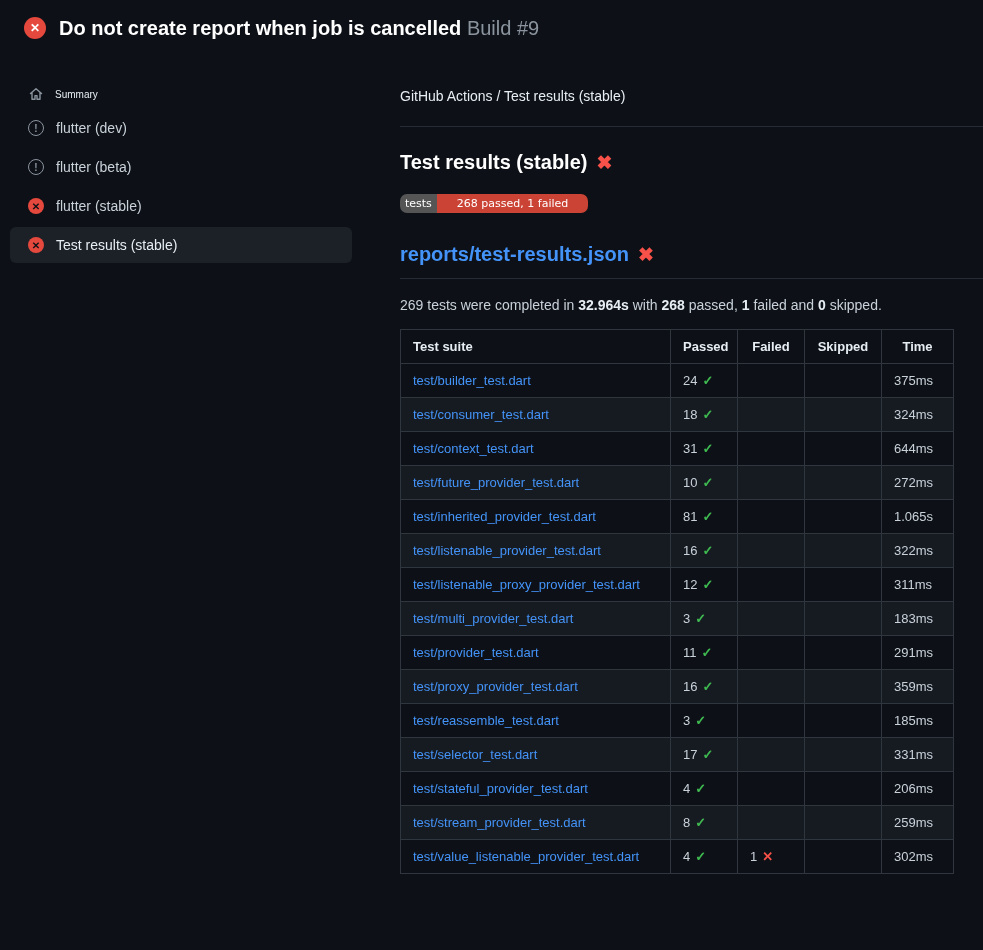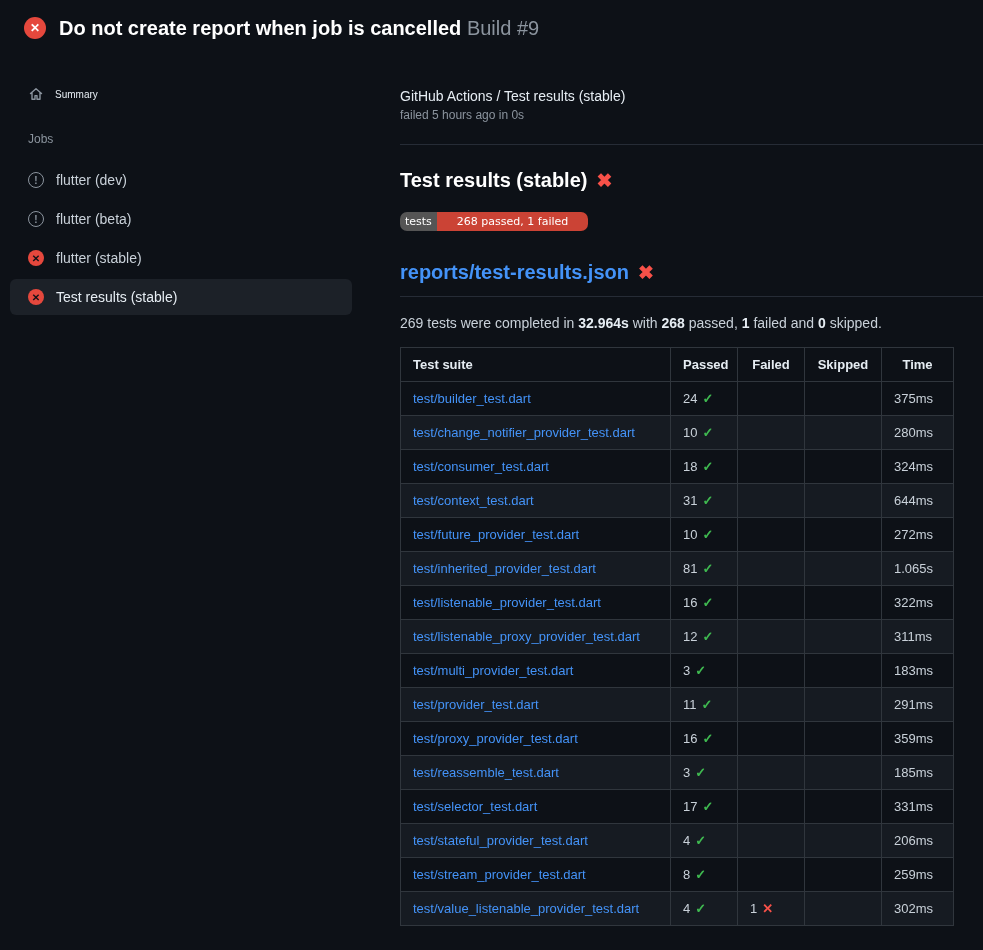--- a/index.html
+++ b/index.html
@@ -97,21 +97,20 @@
 
   <aside class="sidebar" data-interactable="false">
     <div class="summary-item" data-interactable="true">
       <span class="home-wrap" data-interactable="false">
         <svg viewBox="0 0 16 16" width="16" height="16" aria-hidden="true">
           <path d="M2.5 7.5 8 2.8l5.5 4.7M4 6.6V13.2h3V9.6h2v3.6h3V6.6" fill="none" stroke="#8b949e" stroke-width="1.4" stroke-linecap="round" stroke-linejoin="round"></path>
         </svg>
       </span>
       <span data-interactable="false">Summary</span>
     </div>
-    <div class="jobs-label" data-interactable="false">Jobs</div>
     <nav data-interactable="false">
         <div class="job-item" data-interactable="true">
           <span class="status-icon cancelled" data-interactable="false">!</span>
           <span data-interactable="false">flutter (dev)</span>
         </div>
         <div class="job-item" data-interactable="true">
           <span class="status-icon cancelled" data-interactable="false">!</span>
           <span data-interactable="false">flutter (beta)</span>
         </div>
         <div class="job-item" data-interactable="true">
@@ -120,21 +119,20 @@
         </div>
         <div class="job-item selected" data-interactable="true">
           <span class="status-icon failed" data-interactable="false">✕</span>
           <span data-interactable="false">Test results (stable)</span>
         </div>
       </nav>
   </aside>
 
   <main class="main" data-interactable="false">
     <div class="breadcrumb" data-interactable="false">GitHub Actions / Test results (stable)</div>
-    <div class="meta" data-interactable="false">failed 5 hours ago in 0s</div>
     <hr class="divider" data-interactable="false">
 
     <h2 class="section-title" data-interactable="false">
         <span data-interactable="false">Test results (stable)</span>
         <span class="x-mark" data-interactable="false">✖</span>
       </h2>
 
     <div class="badge" data-interactable="false">
       <span class="badge-label" data-interactable="false">tests</span>
       <span class="badge-value" data-interactable="false">268 passed, 1 failed</span>
@@ -166,27 +164,20 @@
       </thead>
       <tbody data-interactable="false">
           <tr data-interactable="false">
             <td class="col-suite" data-interactable="false"><a href="#" data-interactable="true">test/builder_test.dart</a></td>
             <td class="col-num" data-interactable="false"><span data-interactable="false">24</span><span class="check-icon" data-interactable="false">✓</span></td>
             <td class="col-num" data-interactable="false"></td>
             <td class="col-num" data-interactable="false"></td>
             <td class="col-time" data-interactable="false">375ms</td>
           </tr>
           <tr data-interactable="false">
-            <td class="col-suite" data-interactable="false"><a href="#" data-interactable="true">test/change_notifier_provider_test.dart</a></td>
-            <td class="col-num" data-interactable="false"><span data-interactable="false">10</span><span class="check-icon" data-interactable="false">✓</span></td>
-            <td class="col-num" data-interactable="false"></td>
-            <td class="col-num" data-interactable="false"></td>
-            <td class="col-time" data-interactable="false">280ms</td>
-          </tr>
-          <tr data-interactable="false">
             <td class="col-suite" data-interactable="false"><a href="#" data-interactable="true">test/consumer_test.dart</a></td>
             <td class="col-num" data-interactable="false"><span data-interactable="false">18</span><span class="check-icon" data-interactable="false">✓</span></td>
             <td class="col-num" data-interactable="false"></td>
             <td class="col-num" data-interactable="false"></td>
             <td class="col-time" data-interactable="false">324ms</td>
           </tr>
           <tr data-interactable="false">
             <td class="col-suite" data-interactable="false"><a href="#" data-interactable="true">test/context_test.dart</a></td>
             <td class="col-num" data-interactable="false"><span data-interactable="false">31</span><span class="check-icon" data-interactable="false">✓</span></td>
             <td class="col-num" data-interactable="false"></td>

